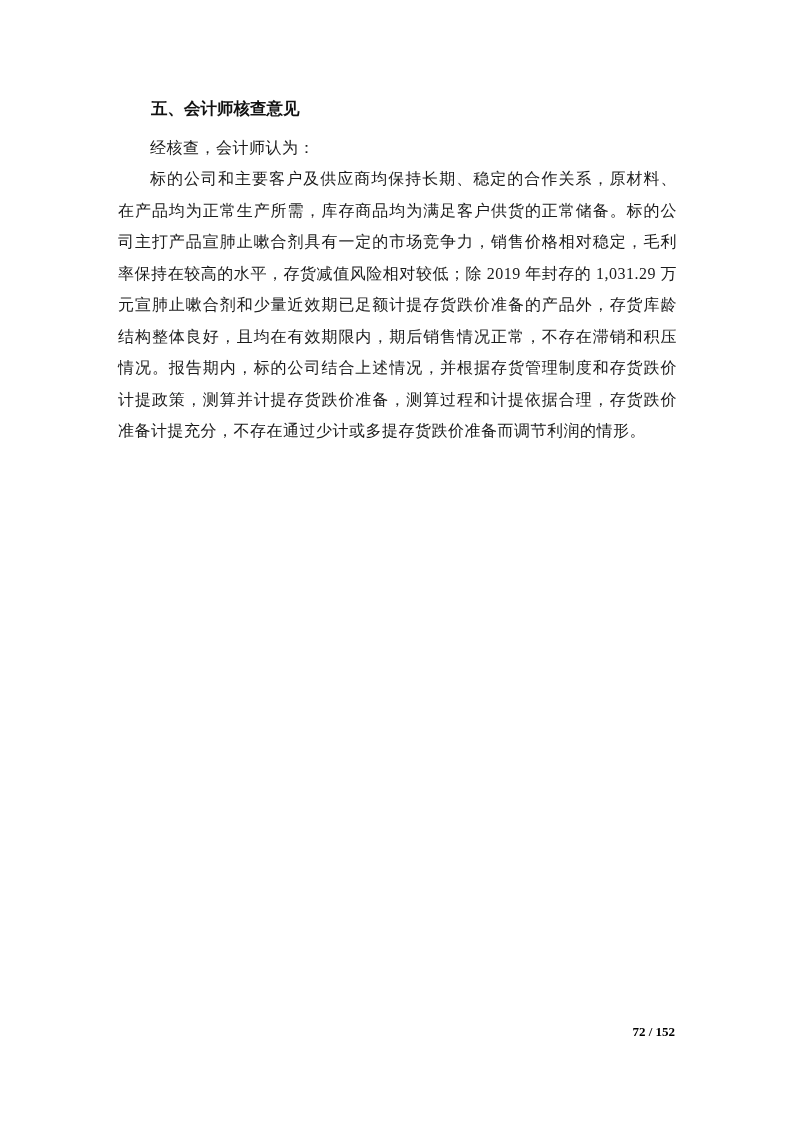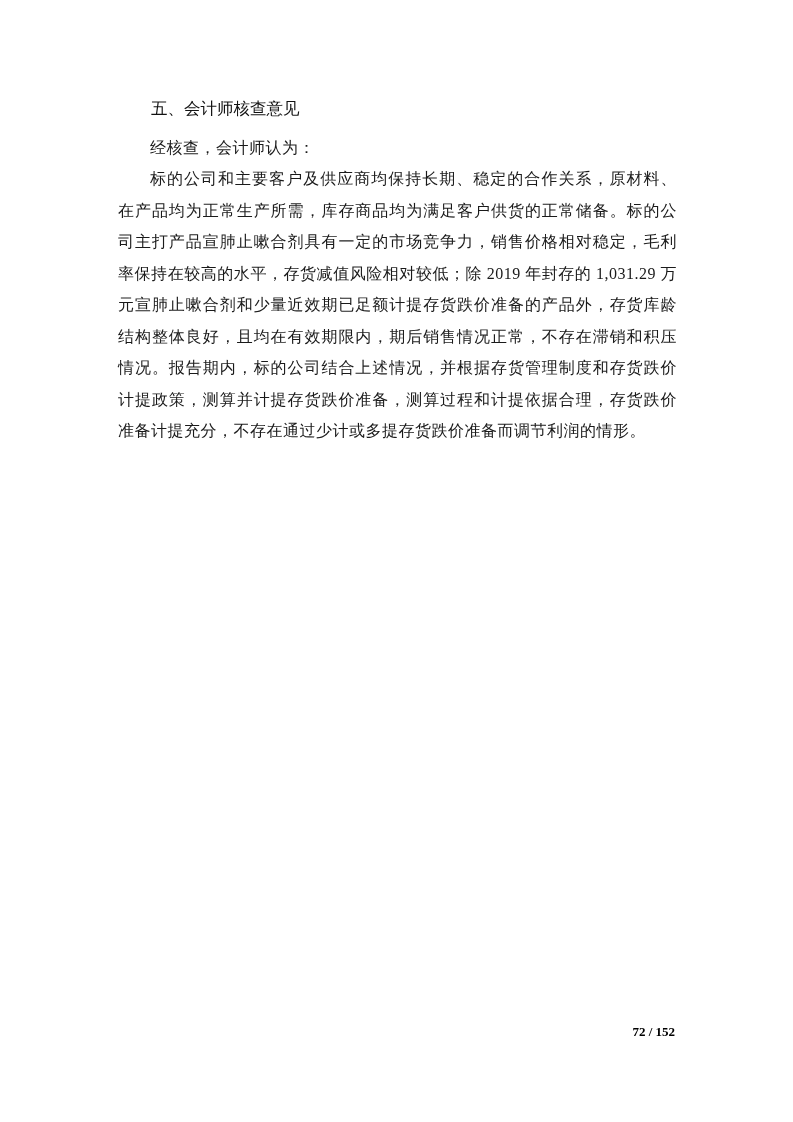--- a/index.html
+++ b/index.html
@@ -32,21 +32,21 @@
   }
   .indent {
     text-indent: 2em;
   }
   .para-gap {
     margin-top: 13px;
   }
   .section-heading {
     margin: 11px 0 7px 0;
     font-size: 16.5px;
-    font-weight: normal;
+    font-weight: bold;
     line-height: 31.5px;
     text-indent: 2em;
     text-align: left;
     color: #111111;
   }
   .footer-pagenum {
     position: absolute;
     top: 1024px;
     right: 118px;
     font-size: 13px;

